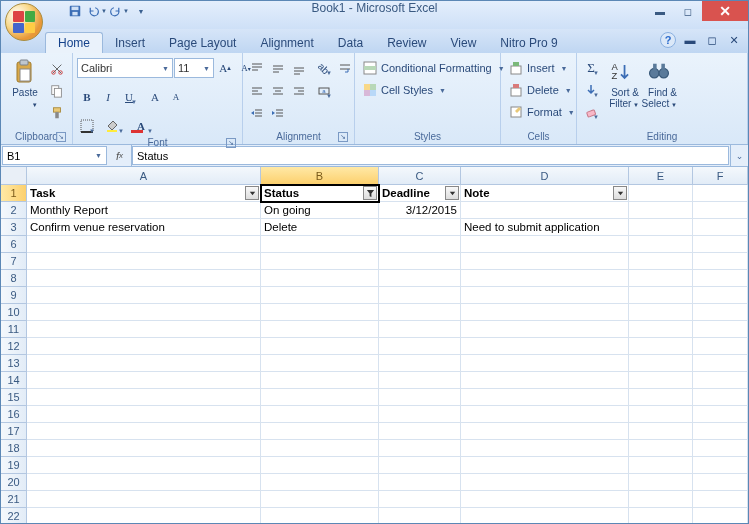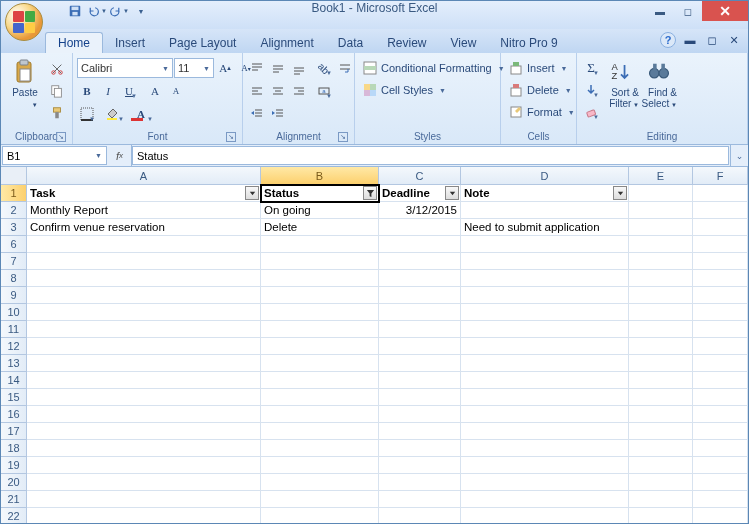--- a/index.html
+++ b/index.html
@@ -172,21 +172,21 @@
                 <rect x="4" y="2" width="8" height="5" fill="#e8c878" stroke="#a88838"></rect>
                 <rect x="6" y="7" width="4" height="7" fill="#888"></rect>
               </svg>
             </div>
         </div>
       </div>
       <div class="group-label"><span>Clipboard</span><div class="launcher">↘</div></div>
     </div>
 
     <div class="group" style="width:170px">
-      <div class="group-body col" style="gap:3px;padding-top:3px">
+      <div class="group-body col" style="gap:9px;padding-top:3px">
         <div class="row">
           <div class="combo" style="width:96px">
               <span>Calibri</span>
               <span class="dd-arrow">▼</span>
             </div>
           <div class="combo" style="width:40px">
               <span>11</span>
               <span class="dd-arrow">▼</span>
             </div>
           <div class="mini" style="font-family:serif">A<span style="font-size:7px;vertical-align:super">▴</span></div>

